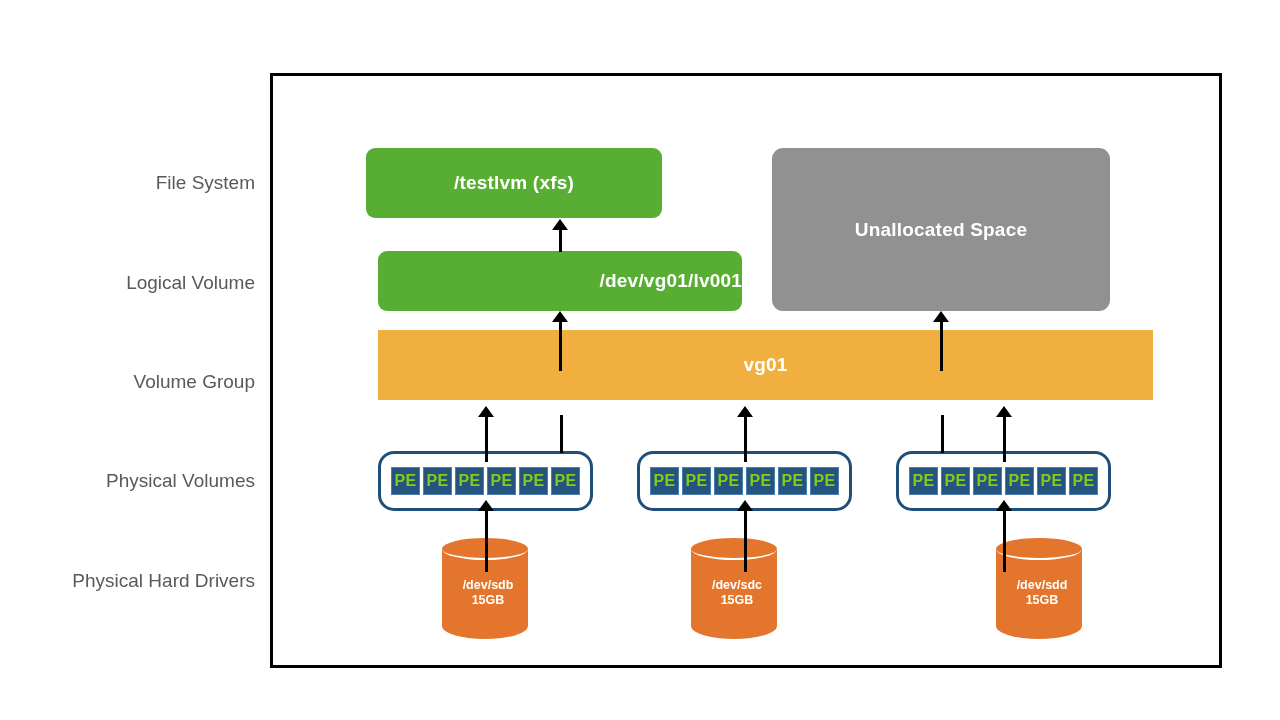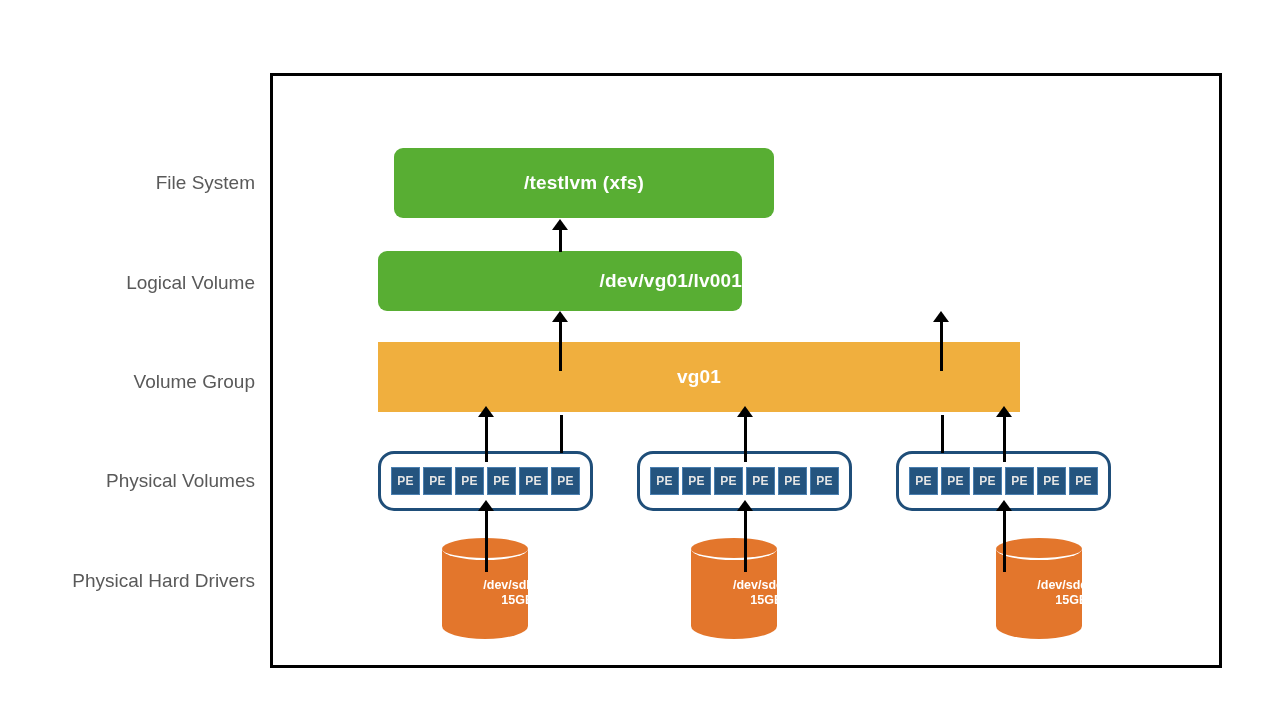--- a/index.html
+++ b/index.html
@@ -83,23 +83,23 @@
   }
   .pe {
     width: 29px;
     height: 28px;
     background: #24547F;
     border: 1px solid #4A7FB0;
     box-sizing: border-box;
     display: flex;
     align-items: center;
     justify-content: center;
-    color: #e5e5e5;
+    color: #84cc16;
     font-weight: bold;
-    font-size: 12px;
+    font-size: 16px;
     letter-spacing: 0.3px;
   }
 
   
   .disk {
     position: absolute;
     width: 86px;
     height: 112px;
   }
   .disk .body {
@@ -120,21 +120,21 @@
     background: #E3762C;
     border-radius: 50%;
     border-bottom: 2px solid #ffffff;
     box-sizing: border-box;
   }
   .disk .disk-text {
     position: absolute;
     left: 0;
     top: 40px;
     width: 92px;
-    text-align: right;
+    text-align: center;
     color: #ffffff;
     font-weight: bold;
     font-size: 12.5px;
     line-height: 15px;
   }
 
   
   .arrow {
     position: absolute;
     width: 16px;
@@ -170,35 +170,38 @@
 <div id="canvas">
 
   <div class="row-label" style="top:172px;">File System</div>
   <div class="row-label" style="top:272px;">Logical Volume</div>
   <div class="row-label" style="top:371px;">Volume Group</div>
   <div class="row-label" style="top:470px;">Physical Volumes</div>
   <div class="row-label" style="top:570px;">Physical Hard Drivers</div>
 
   <div class="frame"></div>
 
-  <div class="box green" style="left:394px; top:148px; width:380px; height:70px;text-align:right;">
+  <div class="box green" style="left:366px; top:148px; width:296px; height:70px;text-align:right;">
     <span>/testlvm (xfs)</span>
   </div>
 
+  <div class="box gray" style="left:772px; top:148px; width:338px; height:163px;">
+    <span>Unallocated Space</span>
+  </div>
 
   <div class="box green" style="left:378px; top:251px; width:364px; height:60px;justify-content:flex-end;">
     <span>/dev/vg01/lv001</span>
   </div>
 
   <div class="arrow" style="left:552px; top:219px; height:33px;">
     <div class="head"></div>
     <div class="shaft"></div>
   </div>
 
-  <div class="box orange-bar" style="left:378px; top:342px; width:642px; height:70px;">
+  <div class="box orange-bar" style="left:378px; top:330px; width:775px; height:70px;">
     <span>vg01</span>
   </div>
 
   <div class="arrow" style="left:552px; top:311px; height:60px;">
     <div class="head"></div>
     <div class="shaft"></div>
   </div>
 
   <div class="arrow" style="left:933px; top:311px; height:60px;">
     <div class="head"></div>

